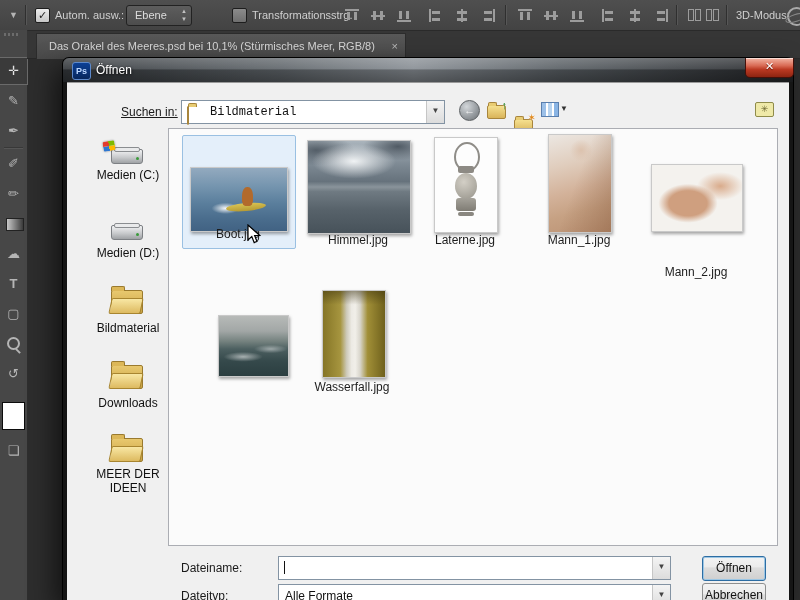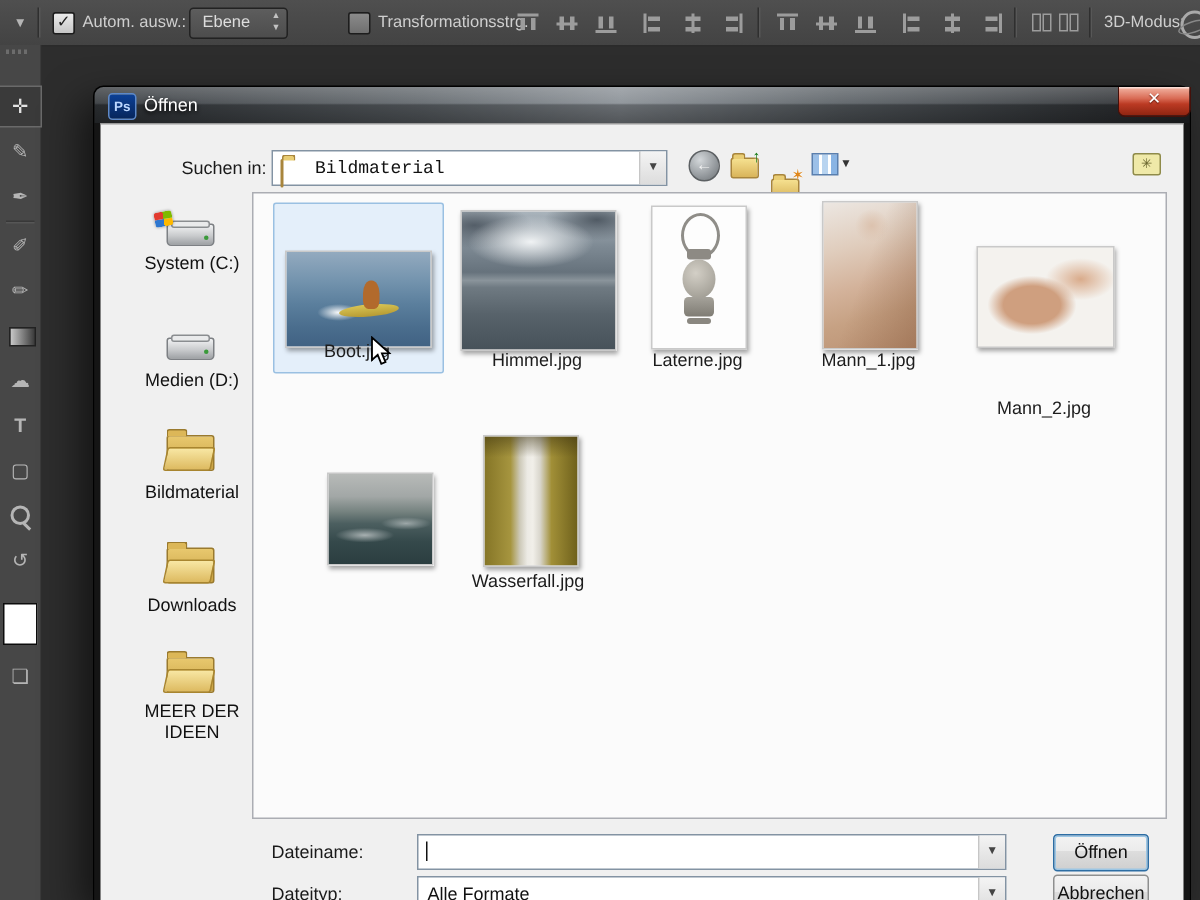--- a/index.html
+++ b/index.html
@@ -218,51 +218,57 @@
     <div class="abs tool" style="top:241px;font-weight:bold;">T</div>
     <div class="abs tool" style="top:271px;">▢</div>
     <div class="abs tool" style="top:301px;">
         <span id="zoom-glass" class="abs"></span>
       </div>
     <div class="abs tool" style="top:331px;">↺</div>
     <div id="fg-swatch" class="abs"></div>
     <div class="abs tool" style="top:408px;">❏</div>
   </div>
 
+  <div id="tabbar" class="abs">
+    <div id="doctab" class="abs">
+      <span class="t">Das Orakel des Meeres.psd bei 10,1%  (Stürmisches Meer, RGB/8)</span>
+      <span class="x">×</span>
+    </div>
+  </div>
 
   <div id="dlg" class="abs">
     <div id="dlg-title" class="abs">
       <span id="ps-ico" class="abs">Ps</span>
       <span class="cap">Öffnen</span>
     </div>
     <div id="dlg-close" class="abs">✕</div>
 
     <div id="dlg-body" class="abs">
 
-      <span class="abs dlabel" style="left:54px;top:22px;">Suchen in:</span>
+      <span class="abs dlabel" style="left:54px;top:22px;text-decoration:underline;">Suchen in:</span>
       <div class="abs combo" style="left:114px;top:17px;width:262px;height:22px;">
         <span class="abs mini-folder" style="left:5px;top:6px;"></span>
         <span class="cval" style="left:28px;font-family:Liberation Mono, monospace;">Bildmaterial</span>
         <span class="cbtn">▼</span>
       </div>
       <div id="nav-back" class="abs" style="left:392px;top:17px;">←</div>
       <div class="abs mini-folder" style="left:420px;top:22px;">
         <span class="up-arrow">↑</span>
         </div>
       <div class="abs mini-folder" style="left:447px;top:22px;">
         <span class="new-star">✶</span>
         </div>
       <div id="views-grid" class="abs" style="left:474px;top:19px;"></div>
       <span class="abs" style="left:493px;top:21px;font-size:8px;color:#333;">▼</span>
       <div id="fav-ico" class="abs" style="left:688px;top:19px;">✳</div>
 
       <div class="abs" style="left:0;top:0;">
         <span class="abs drive" style="left:44px;top:66px;"></span>
         <span class="abs winflag" style="left:36px;top:58px;"></span>
-        <div class="abs place-label" style="left:11px;top:85px;width:100px;">System (C:)</div>
+        <div class="abs place-label" style="left:11px;top:85px;width:100px;">Medien (C:)</div>
       </div>
       <div class="abs" style="left:0;top:0;">
         <span class="abs drive" style="left:44px;top:142px;"></span>
         <div class="abs place-label" style="left:11px;top:163px;width:100px;">Medien (D:)</div>
       </div>
       <div class="abs" style="left:0;top:0;">
         <span class="abs folder" style="left:44px;top:207px;"></span>
         <div class="abs place-label" style="left:11px;top:238px;width:100px;">Bildmaterial</div>
       </div>
       <div class="abs" style="left:0;top:0;">

